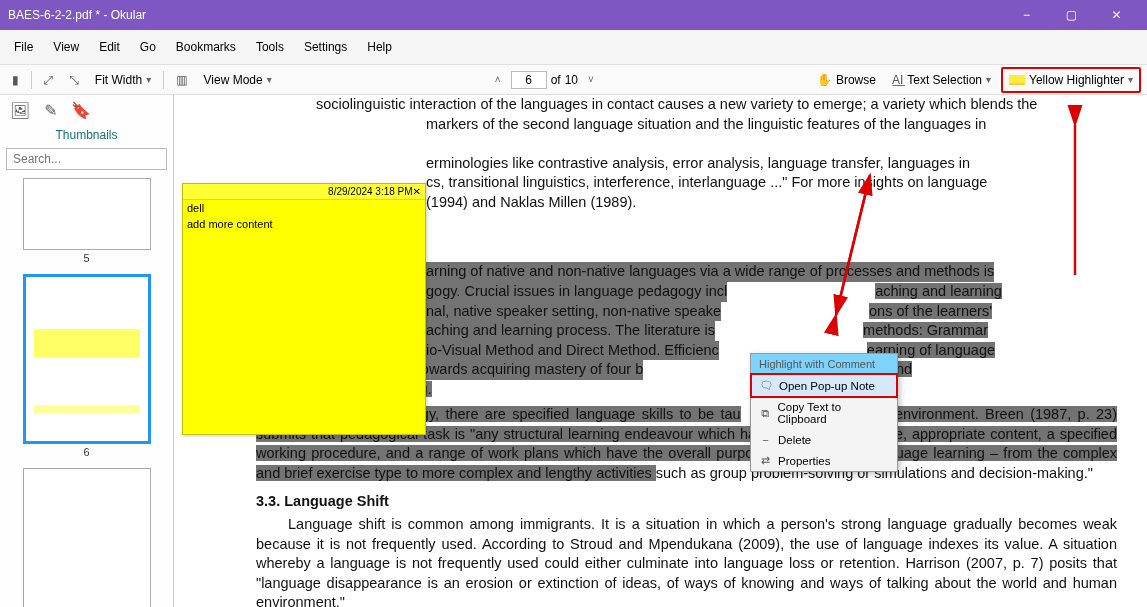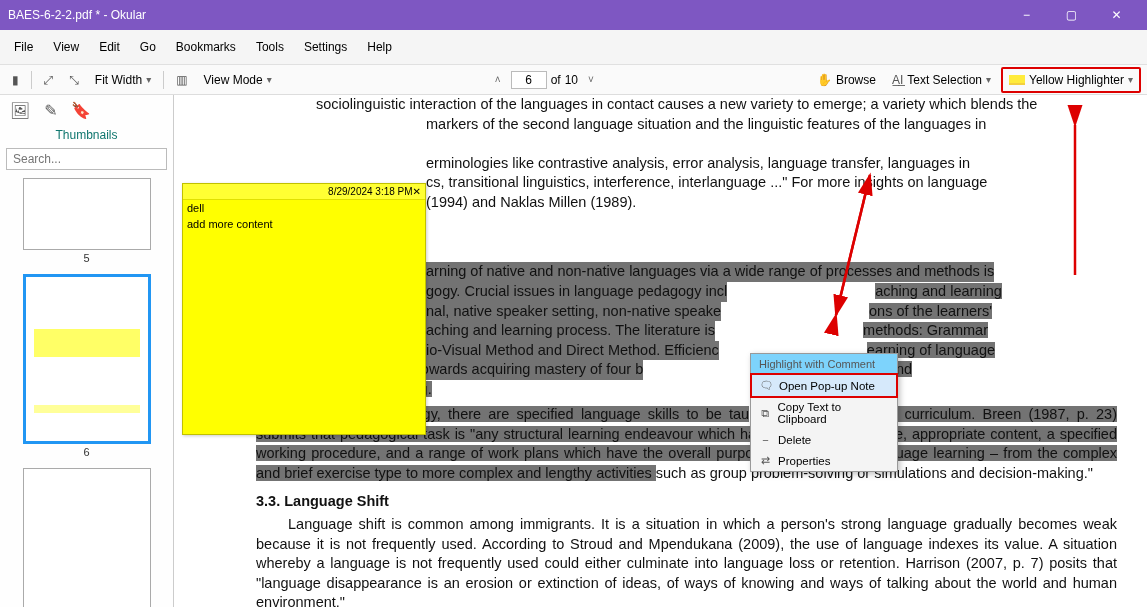--- a/index.html
+++ b/index.html
@@ -193,21 +193,21 @@
       <p style="margin-top:50px">
         <span class="hl" style="margin-left:170px;display:inline-block">arning of native and non-native languages via a wide range of processes and methods is </span><br>
         <span class="hl" style="margin-left:170px;display:inline-block">gogy. Crucial issues in language pedagogy incl</span><span style="display:inline-block;width:148px"></span><span class="hl">aching and learning </span><br>
         <span class="hl" style="margin-left:170px;display:inline-block">nal, native speaker setting, non-native speake</span><span style="display:inline-block;width:148px"></span><span class="hl">ons of the learners' </span><br>
         <span class="hl" style="margin-left:170px;display:inline-block">aching and learning process. The literature is</span><span style="display:inline-block;width:148px"></span><span class="hl">methods: Grammar </span><br>
         <span class="hl" style="margin-left:170px;display:inline-block">io-Visual Method and Direct Method. Efficienc</span><span style="display:inline-block;width:148px"></span><span class="hl">earning of language </span><br>
         <span class="hl" style="margin-left:110px;display:inline-block">applied towards acquiring mastery of four b</span><span style="display:inline-block;width:148px"></span><span class="hl">iting, speaking and </span><br>
         <span class="hl">comprehension in listening.</span>
       </p>
       <p>
-        <span class="hl" style="margin-left:32px">In language pedagogy, there are specified language skills to be tau</span><span style="display:inline-block;width:148px"></span><span class="hl"> curriculum. Breen </span>
+        <span class="hl" style="margin-left:32px">In language pedagogy, there are specified language skills to be tau</span><span style="display:inline-block;width:148px"></span><span class="hl"> environment. Breen </span>
         <span class="hl">(1987, p. 23) submits that pedagogical task is "any structural learning endeavour which has a particular objective, appropriate content, a specified working procedure, and a range of work plans which have the overall purposes of facilitating language learning – from the complex and brief exercise type to more complex and lengthy activities </span>
         <span>such as group problem-solving or simulations and decision-making."</span>
       </p>
       <h4>3.3. Language Shift</h4>
       <p class="indent">Language shift is common among immigrants. It is a situation in which a person's strong language gradually becomes weak because it is not frequently used. According to Stroud and Mpendukana (2009), the use of language indexes its value. A situation whereby a language is not frequently used could either culminate into language loss or retention. Harrison (2007, p. 7) posits that "language disappearance is an erosion or extinction of ideas, of ways of knowing and ways of talking about the world and human environment."</p>
 
     </div>
   </div>
 
   <div class="sticky">

